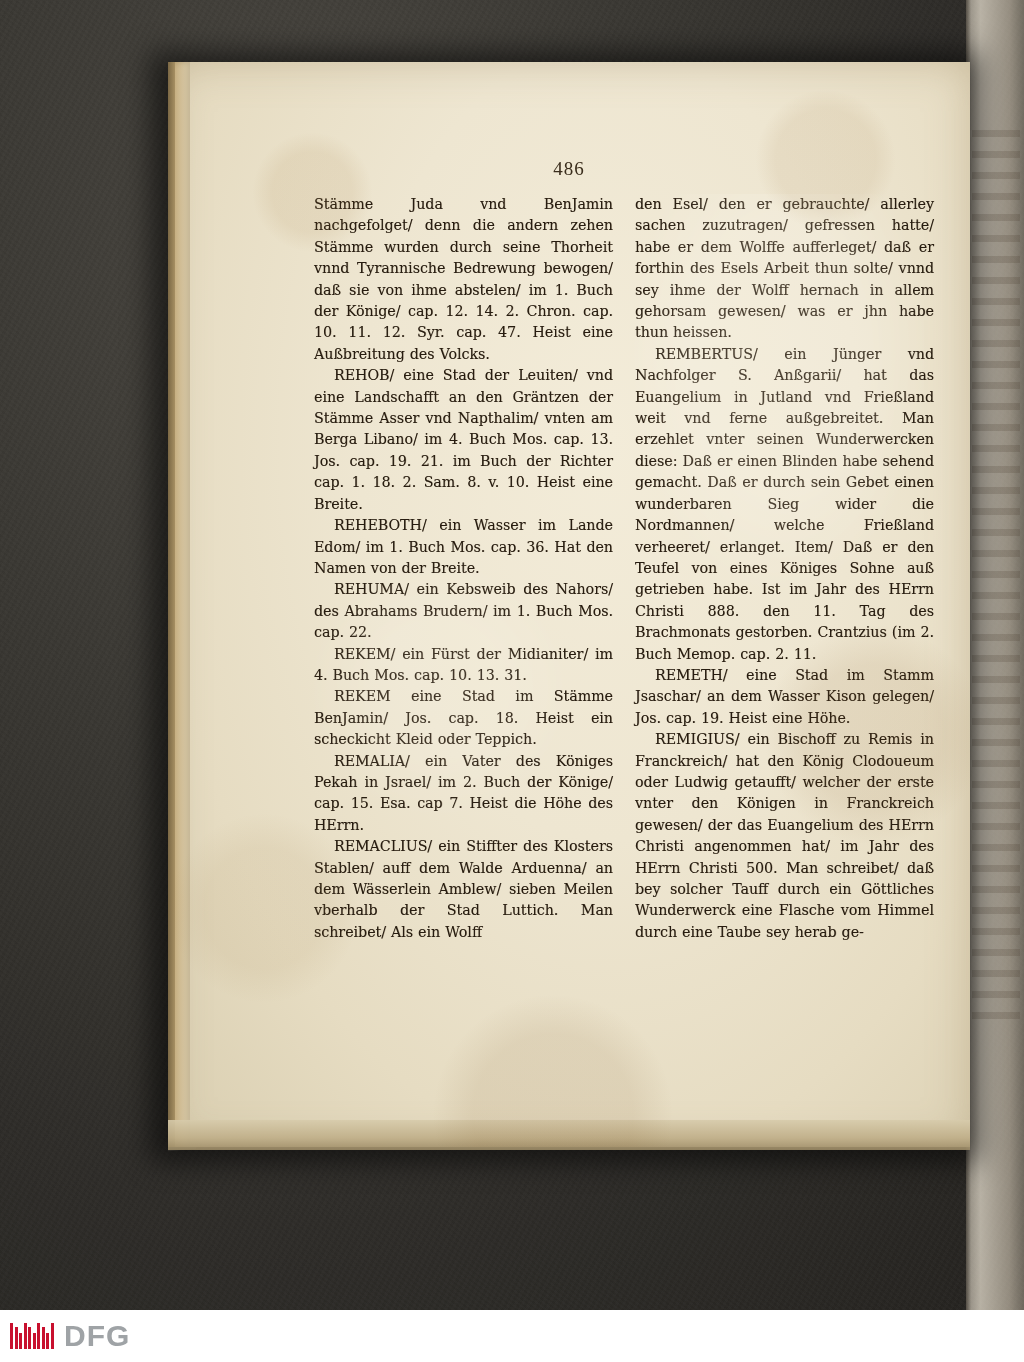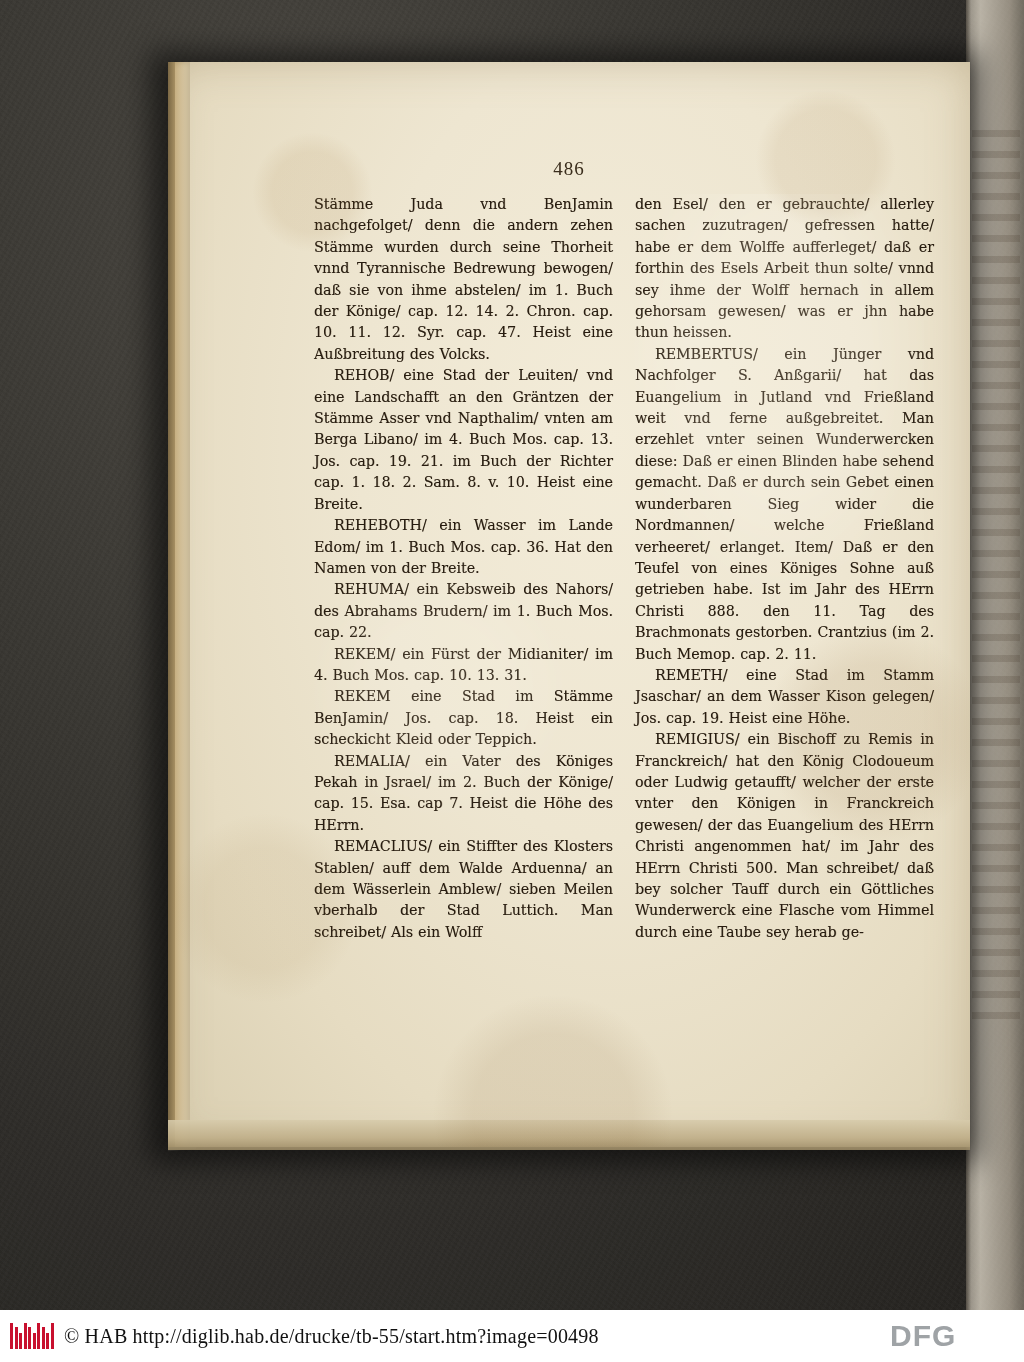--- a/index.html
+++ b/index.html
@@ -259,15 +259,14 @@
         <i class="s"></i>
         <i class="t"></i>
         <i></i>
         <i class="s"></i>
         <i class="t"></i>
         <i></i>
         <i class="s"></i>
         <i class="t"></i>
     </div>
   </div>
-  <div class="footer-text">© HAB http://diglib.hab.de/drucke/tb-55/start.htm?image=00498</div>
   <div class="dfg">DFG</div>
 </div>
 
 </body></html>

